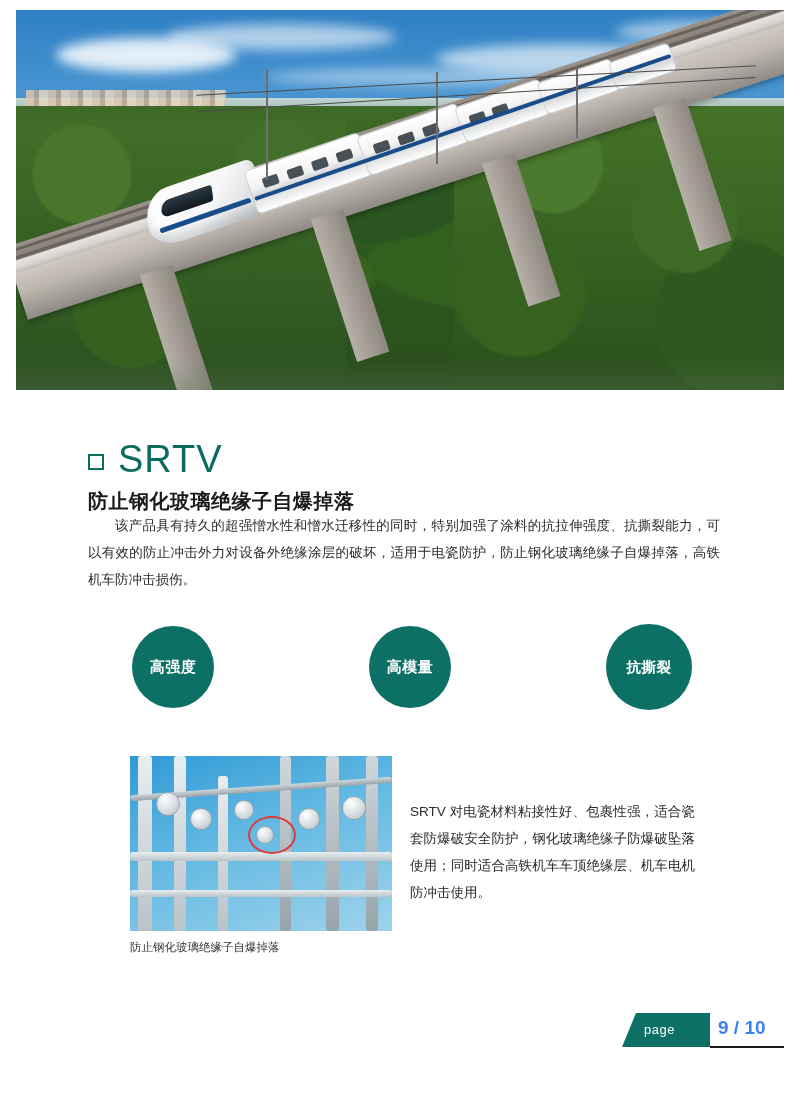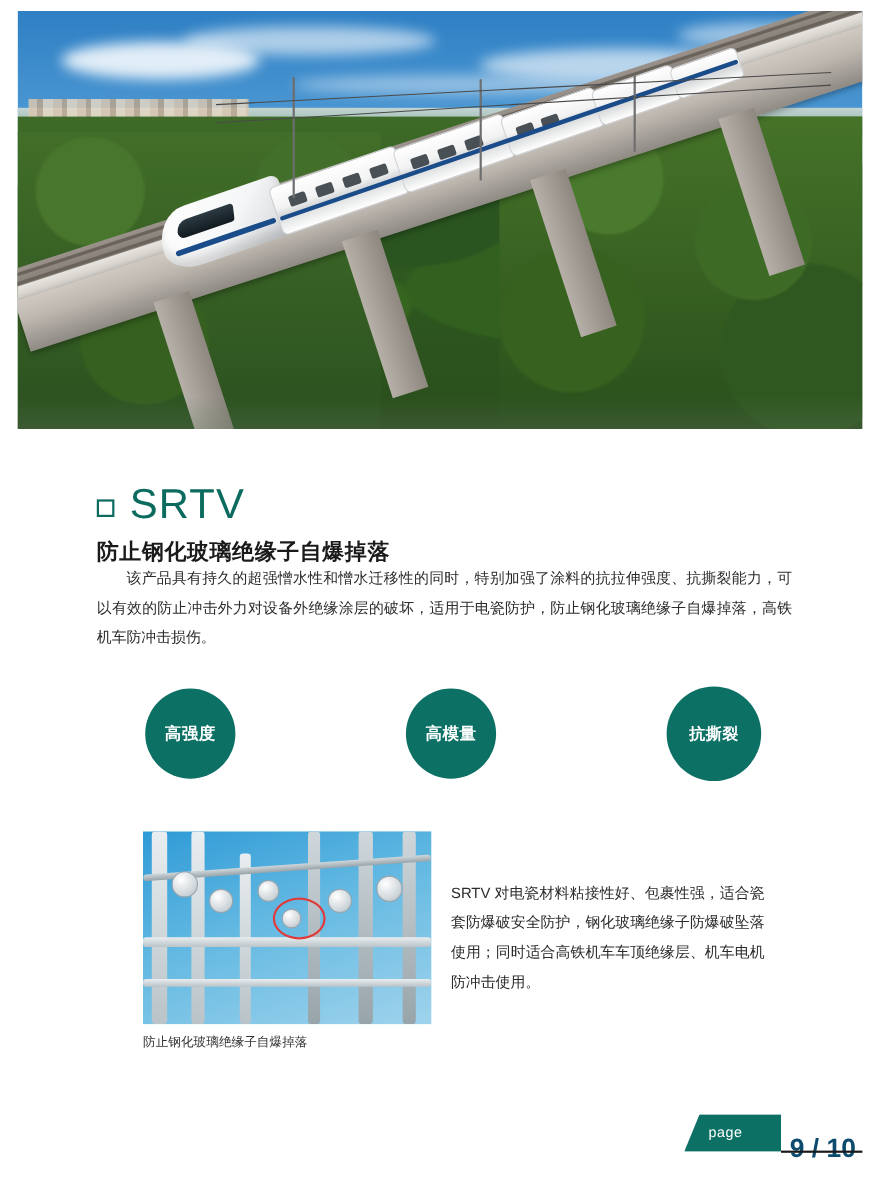--- a/index.html
+++ b/index.html
@@ -190,21 +190,21 @@
     position:absolute;right:16px;bottom:46px;width:162px;height:34px;
   }
   .pagebar .teal{
     position:absolute;left:0;top:0;width:88px;height:34px;background:#0d7065;
     clip-path:polygon(14px 0,88px 0,88px 34px,0 34px);
   }
   .pagebar .word{
     position:absolute;left:22px;top:9px;color:#fff;font-size:13px;letter-spacing:.5px;
   }
   .pagebar .nums{
-    position:absolute;left:96px;top:18px;font-size:24px;color:#0c4a6e;font-weight:bold;
+    position:absolute;left:96px;top:4px;font-size:19px;color:#3b82f6;font-weight:bold;
   }
   .pagebar .rule{
     position:absolute;left:88px;top:33px;width:74px;height:1.5px;background:#1a1a1a;
   }
 </style>
 </head>
 <body>
 
 <div class="hero">
   <div class="sky"></div>

